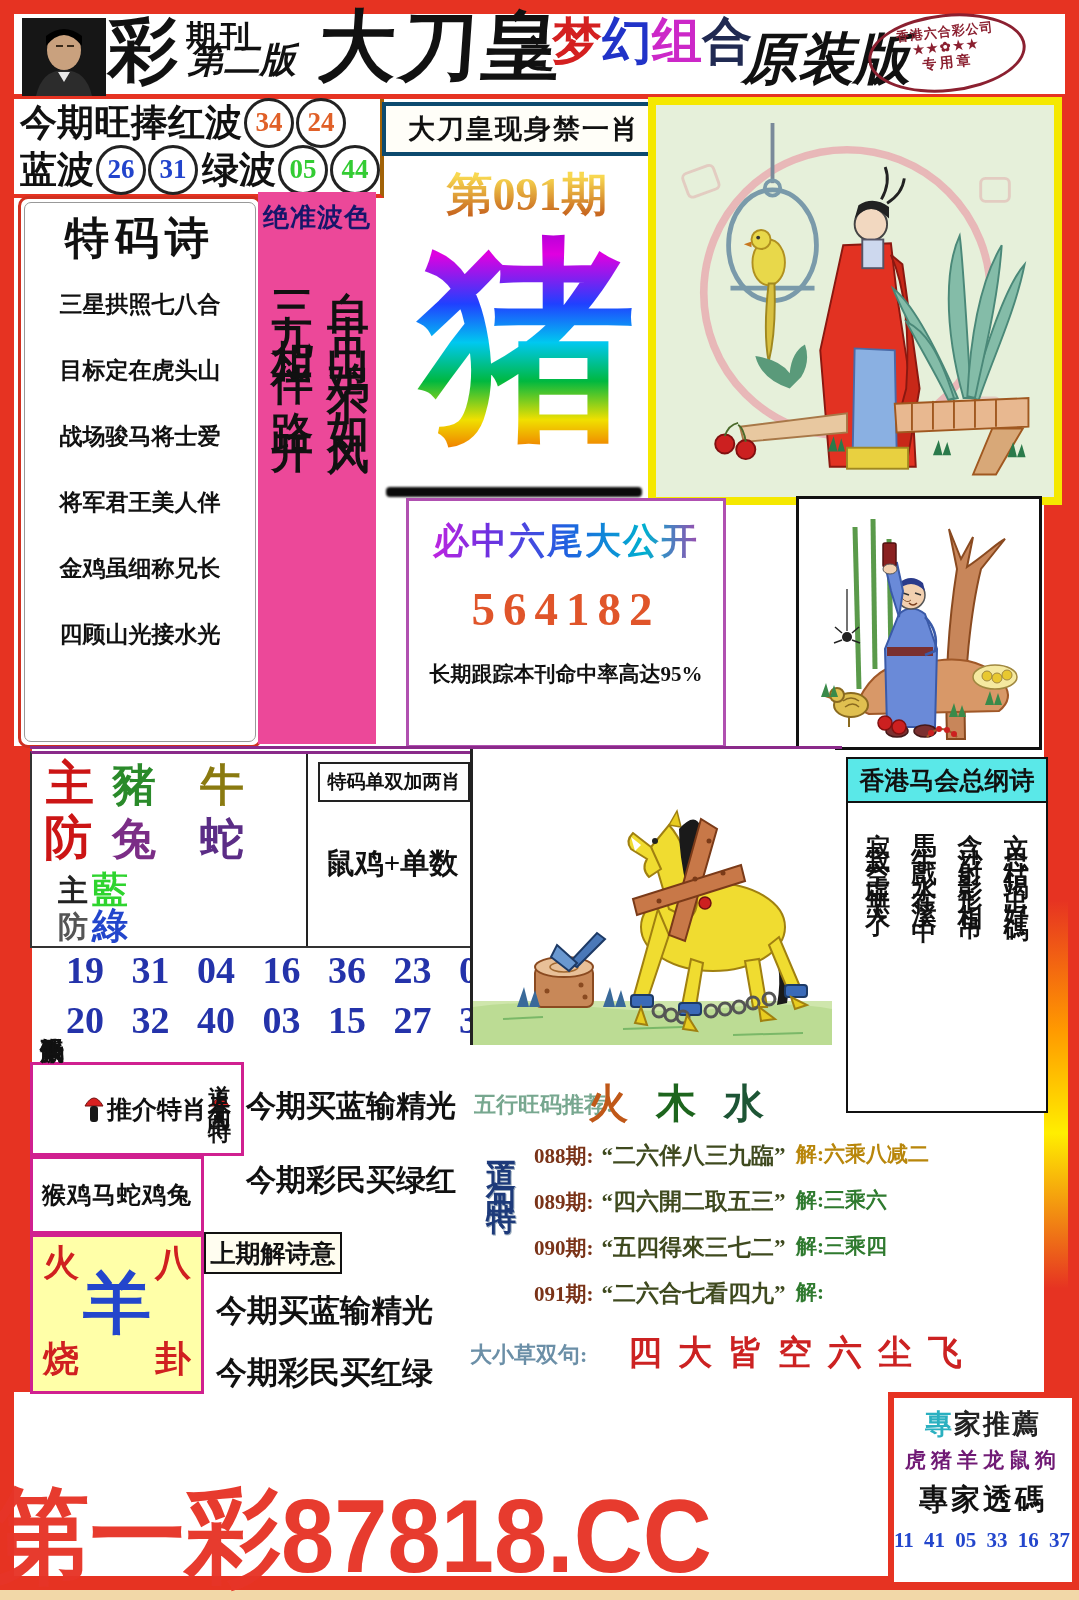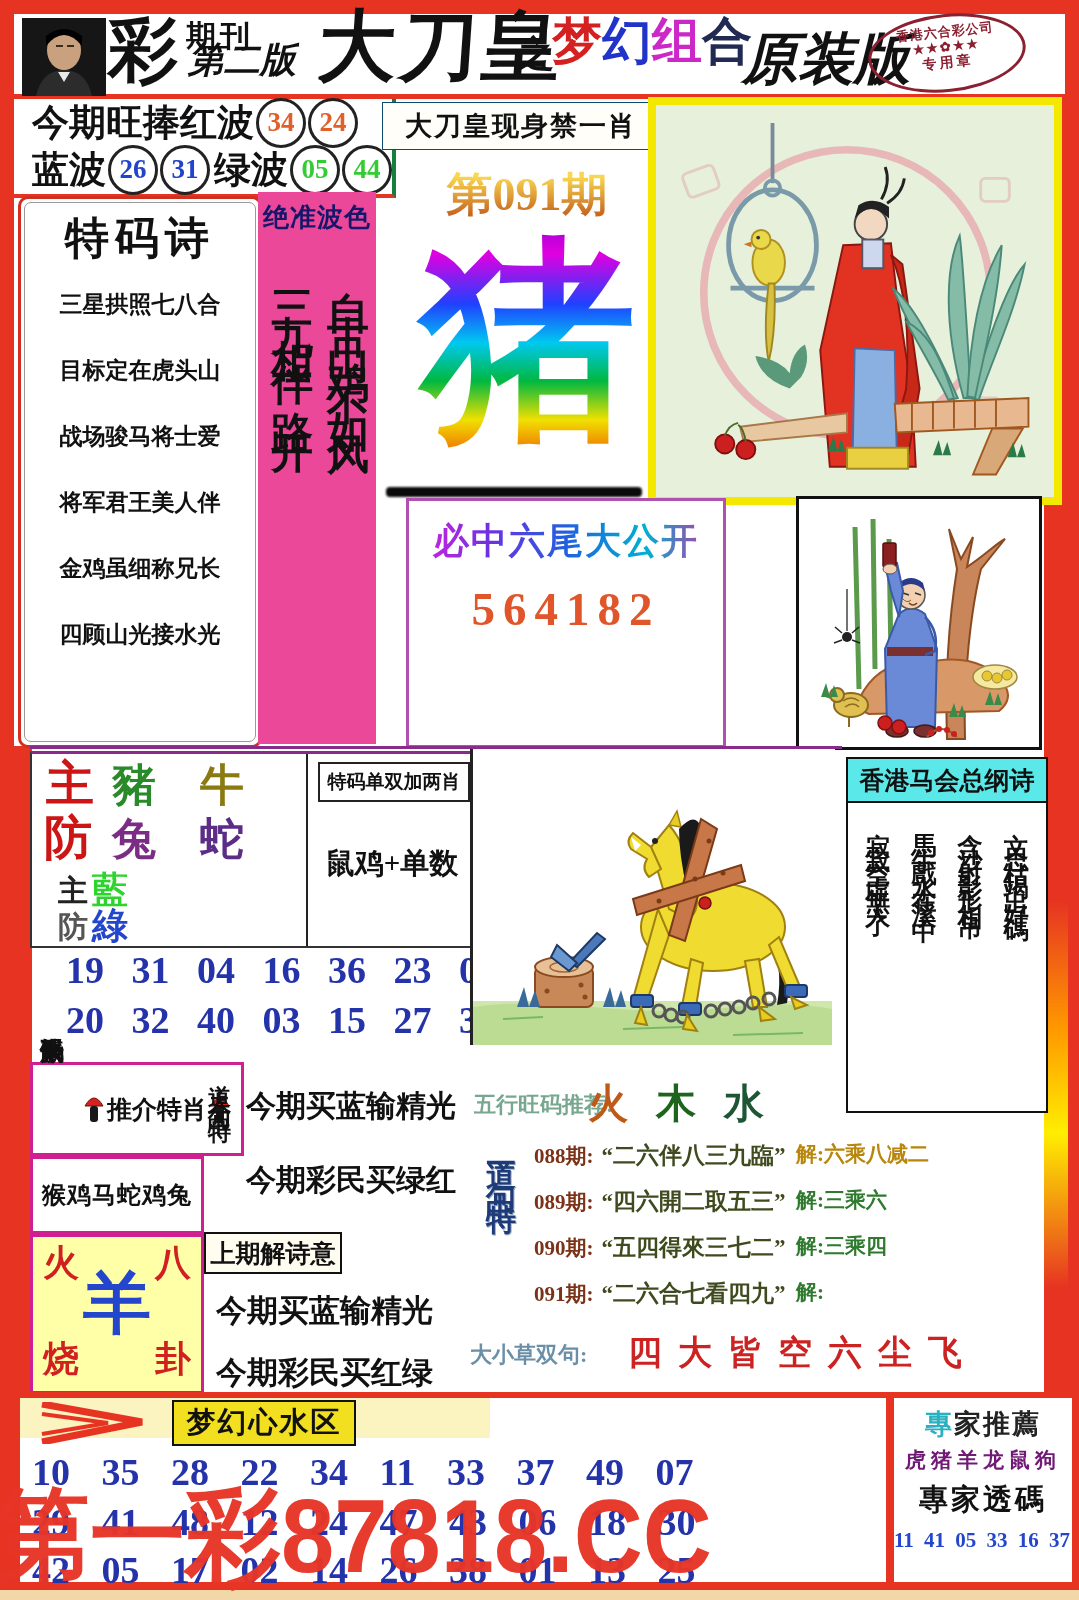--- a/index.html
+++ b/index.html
@@ -16,27 +16,27 @@
   .sub{font-size:50px;font-weight:bold;line-height:1;}
   .m1{color:#d42020}.m2{color:#2133c8}.m3{color:#cc28c8}.m4{color:#202a52}
   .orig{font-size:56px;font-weight:bold;font-style:italic;}
   .stamp{width:152px;height:72px;border:3px solid #8b2030;border-radius:50%;transform:rotate(-6deg);
          color:#8b2030;text-align:center;font-weight:bold;}
   .stamp div{line-height:1.15;}
   .stamp .s1{font-size:13px;letter-spacing:1px;margin-top:8px;}
   .stamp .s2{font-size:13px;letter-spacing:2px;}
   .stamp .s3{font-size:14px;letter-spacing:3px;}
   
-  .waves{left:14px;top:99px;width:366px;height:95px;border-right:4px solid #15803d;border-bottom:4px solid #e63322;background:#fff;padding-left:12px;}
+  .waves{left:14px;top:99px;width:366px;height:95px;border-right:4px solid #a16207;border-bottom:4px solid #e63322;background:#fff;}
   .wave-line{display:flex;align-items:center;height:47px;padding-left:6px;}
   .wave-label{font-size:37px;font-weight:bold;white-space:nowrap;}
   .circle{width:44px;height:44px;border:3px solid #222;border-radius:50%;display:flex;align-items:center;justify-content:center;
           font-size:27px;font-weight:bold;margin-left:2px;flex:none;background:#fff;}
   .c-red{color:#e06028}.c-blue{color:#2244cc}.c-green{color:#33cc33}
-  .ban{left:382px;top:102px;width:276px;height:46px;border:1px solid #0c4a6e;background:#fffef8;
+  .ban{left:382px;top:102px;width:276px;height:46px;border:4px solid #0c4a6e;background:#fffef8;
        display:flex;align-items:center;justify-content:center;font-size:27px;font-weight:bold;letter-spacing:2px;}
   
   .issue{left:402px;top:164px;width:250px;text-align:center;font-size:46px;font-weight:bold;
          background:linear-gradient(180deg,#f8d850 20%,#c86820 80%);-webkit-background-clip:text;background-clip:text;color:transparent;}
   .pig{left:398px;top:210px;width:260px;height:276px;text-align:center;font-size:215px;line-height:266px;font-weight:bold;
        background:linear-gradient(180deg,#8a00d0 0%,#e000e0 16%,#2040ff 34%,#00c8f0 48%,#00b840 62%,#f0e000 76%,#f07000 88%,#e00000 100%);
        -webkit-background-clip:text;background-clip:text;color:transparent;}
   .smear{left:386px;top:487px;width:256px;height:10px;background:#0a0a0a;border-radius:4px;filter:blur(1px);}
   
   .poem{left:18px;top:196px;width:238px;height:546px;border:3px solid #d03020;border-radius:10px;background:#fff;}
@@ -246,20 +246,21 @@
 
   <div class="abs greenbox">
     <div class="green-title">绝准波色</div>
     <div class="vcol" style="left:6px">三九相伴一路开</div>
     <div class="vcol" style="left:62px">自古山鸡不如风</div>
   </div>
 
   <div class="abs tails">
     <div class="tails-title">必中六尾大公开</div>
     <div class="tails-value">564182</div>
+    <div class="tails-note">长期跟踪本刊命中率高达95%</div>
   </div>
 
   <div class="abs manbox">
     <svg width="234" height="242" viewBox="0 0 234 242">
       <path d="M148,240 C146,180 150,120 158,70 L150,30 L162,60 L174,38 L168,68 C186,56 198,44 206,40 L182,70 C172,110 164,180 166,240 Z" fill="#c8865a" stroke="#8a4a20" stroke-width="2"></path>
       <g stroke="#5a9a4a" stroke-width="5">
           <line x1="56" y1="28" x2="60" y2="190"></line>
           <line x1="74" y1="20" x2="76" y2="170"></line>
           <line x1="90" y1="40" x2="92" y2="160"></line>
         </g>
@@ -453,31 +454,20 @@
     <span class="p">090期:</span><span class="q">“五四得來三七二”</span>
   </div>
   <div class="jie green" style="top:1232px">解:三乘四</div>
   <div class="entry" style="top:1278px">
     <span class="p">091期:</span><span class="q">“二六合七看四九”</span>
   </div>
   <div class="jie green" style="top:1278px">解:</div>
   <div class="blurlabel" style="left:470px;top:1340px;color:#3a6a8a">大小草双句:</div>
   <div class="sizeval">四大皆空六尘飞</div>
 
-  <div class="abs dream">
-    <div class="dream-decor"></div>
-    <svg class="abs" style="left:18px;top:4px" width="120" height="42" viewBox="0 0 120 42">
-      <polyline points="4,2 104,20 4,40" fill="none" stroke="#e63322" stroke-width="7"></polyline>
-      <polyline points="4,12 70,21 4,32" fill="none" stroke="#e63322" stroke-width="4"></polyline>
-    </svg>
-    <div class="dream-label">梦幻心水区</div>
-    <div class="dream-row" style="top:52px">10  35  28  22  34  11  33  37  49  07</div>
-    <div class="dream-row" style="top:102px">29  41  48  12  24  47  43  06  18  30</div>
-    <div class="dream-row" style="top:150px">42  05  17  02  14  26  38  01  13  25</div>
-  </div>
 
   <div class="abs expert">
     <div class="exp-t1">專家推薦</div>
     <div class="exp-animals">虎猪羊龙鼠狗</div>
     <div class="exp-t2">專家透碼</div>
     <div class="exp-nums">11 41 05 33 16 37 41</div>
   </div>
 
   <div class="abs watermark">第一彩87818.CC</div>
 

